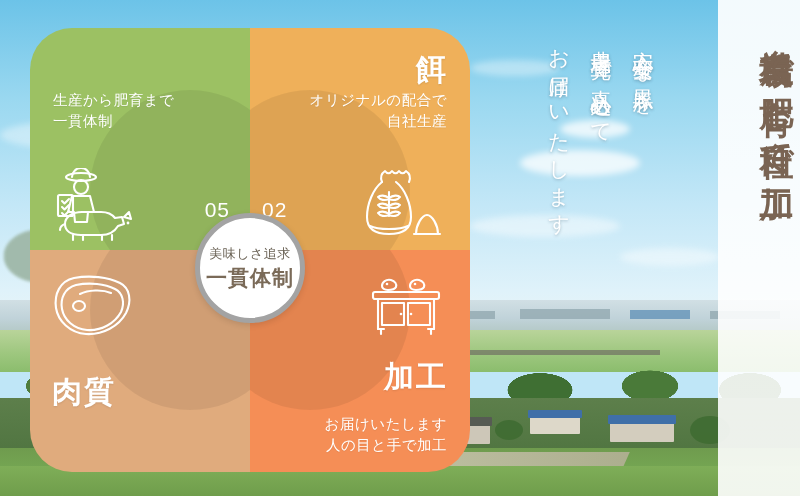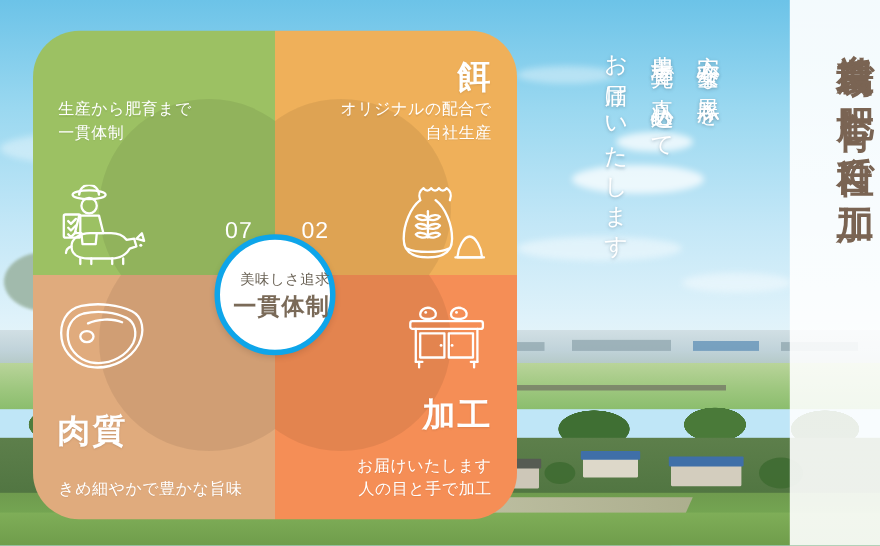--- a/index.html
+++ b/index.html
@@ -99,21 +99,21 @@
 
   #q1{left:0;top:0;background:#9cc163;border-radius:42px 0 0 0;}
   #q1 .arc{right:-40px;bottom:-40px;}
   #q1 .num{right:20px;bottom:28px;}
   #q1 .title{left:22px;top:22px;}
   #q1 .desc{left:23px;top:62px;}
   #q1 .ico{left:22px;top:140px;}
 
   #q2{left:220px;top:0;background:#efb05a;border-radius:0 42px 0 0;}
   #q2 .arc{left:-40px;bottom:-40px;}
-  #q2 .num{left:24px;bottom:28px;}
+  #q2 .num{left:12px;bottom:28px;}
   #q2 .title{right:22px;top:22px;}
   #q2 .desc{right:23px;top:62px;text-align:right;}
   #q2 .ico{right:22px;top:140px;}
 
   #q3{left:0;top:222px;background:#e0ab7d;border-radius:0 0 0 42px;}
   #q3 .arc{right:-40px;top:-40px;}
   #q3 .num{right:20px;top:28px;}
   #q3 .title{left:22px;bottom:59px;}
   #q3 .desc{left:23px;bottom:16px;}
   #q3 .ico{left:22px;top:22px;}
@@ -121,23 +121,23 @@
   #q4{left:220px;top:222px;background:#f58e56;border-radius:0 0 42px 0;}
   #q4 .arc{left:-40px;top:-40px;}
   #q4 .num{left:20px;top:28px;}
   #q4 .title{right:22px;bottom:74px;}
   #q4 .desc{right:23px;bottom:16px;text-align:right;}
   #q4 .ico{right:22px;top:22px;}
 
   
   .badge{
     position:absolute;left:195px;top:213px;width:110px;height:110px;border-radius:50%;
-    background:#ffffff;border:5px solid #0ea5e9;
+    background:#ffffff;border:5px solid #a3a3a3;
     box-shadow:0 2px 6px rgba(0,0,0,.12);
-    display:flex;flex-direction:column;align-items:flex-end;justify-content:center;
+    display:flex;flex-direction:column;align-items:center;justify-content:center;
     box-sizing:border-box;
   }
   .badge .small{font-size:13px;color:#6a6255;letter-spacing:.5px;margin-bottom:1px;}
   .badge .big{font-size:21px;color:#7a6a58;font-weight:bold;letter-spacing:1px;}
 
   
   .vcol{
     position:absolute;writing-mode:vertical-rl;text-orientation:upright;
     color:#ffffff;font-size:21px;letter-spacing:3px;line-height:1;
     text-shadow:0 1px 3px rgba(80,110,130,.45);
@@ -210,21 +210,21 @@
     </div>
     <div class="meadow"></div>
     <div class="path"></div>
     <div class="meadow2"></div>
   </div>
 
   <div class="grid">
 
     <div class="card" id="q1">
       <div class="arc"></div>
-      <div class="num">07</div>
+      <div class="num">05</div>
       <div class="desc">
         <div>生産から肥育まで</div>
         <div>一貫体制</div>
       </div>
       <div class="ico">
         <svg width="92" height="74" viewBox="0 0 92 74" fill="none" stroke="#ffffff" stroke-width="2.1" stroke-linecap="round" stroke-linejoin="round">
           <ellipse cx="29" cy="9" rx="15" ry="4"></ellipse>
           <path d="M20 9a9 9 0 0 1 18 0"></path>
           <circle cx="29" cy="19" r="7"></circle>
           <path d="M20 28h18l4 16h-6l-1 10H23l-1-10h-6z"></path>
@@ -260,21 +260,20 @@
           <path d="M54 66h26"></path>
         </svg>
       </div>
     </div>
 
     <div class="card" id="q3">
       <div class="arc"></div>
       <div class="num">03</div>
       <div class="title">肉質</div>
       <div class="desc">
-        <div>きめ細やかで豊かな旨味</div>
       </div>
       <div class="ico">
         <svg width="86" height="66" viewBox="0 0 86 66" fill="none" stroke="#ffffff" stroke-width="2.1" stroke-linecap="round" stroke-linejoin="round">
           <path d="M22 6C8 9 2 22 4 36c2 13 14 25 30 26 17 1 33-8 40-21 6-12 4-25-6-30C56 5 38 3 22 6z"></path>
           <path d="M24 13C13 16 8 26 10 37c2 11 12 20 25 21 15 1 28-7 34-18 4-9 2-19-6-23C53 12 38 10 24 13z"></path>
           <path d="M28 22c8-4 22-5 31-1"></path>
           <ellipse cx="27" cy="34" rx="6" ry="5"></ellipse>
         </svg>
       </div>
     </div>

